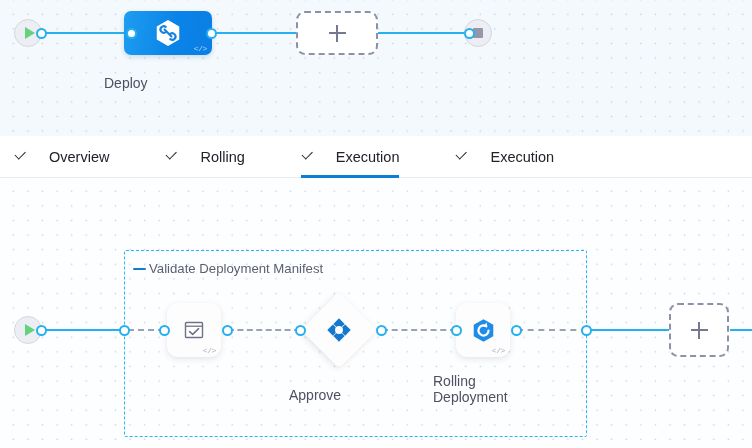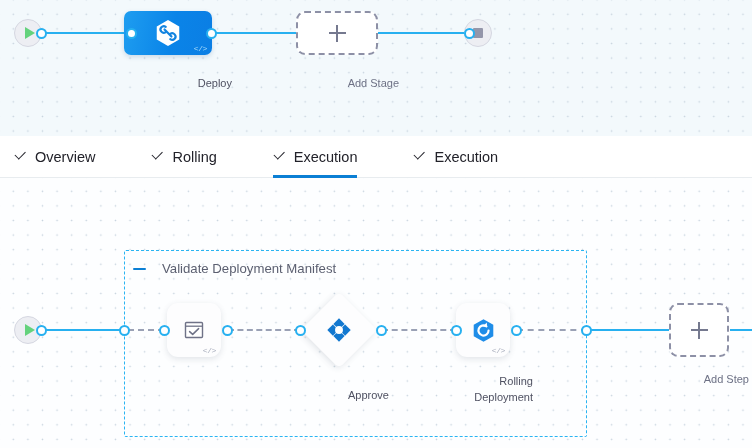--- a/index.html
+++ b/index.html
@@ -57,21 +57,21 @@
     border-bottom: 1px solid #e8ecef;
     display: flex;
     align-items: stretch;
     padding-left: 14px;
     box-sizing: border-box;
   }
   .tab {
     position: relative;
     display: flex;
     align-items: center;
-    gap: 8px;
+    gap: 22px;
     padding: 0 22px 0 0;
     margin-right: 34px;
     cursor: pointer;
     color: #22222a;
     font-size: 14.5px;
     white-space: nowrap;
   }
   .tab:last-child { margin-right: 0; }
   .tab .tick {
     display: inline-block;
@@ -145,22 +145,22 @@
     margin-left: 3px;
   }
   .stop-sq {
     width: 10px; height: 10px;
     background: #9496aa;
     border-radius: 1px;
   }
 
   .nodelabel {
     position: absolute;
-    text-align: right;
-    font-size: 11px;
+    text-align: left;
+    font-size: 14px;
     color: #4f5162;
     line-height: 16px;
     pointer-events: none;
   }
 
   .codebadge {
     position: absolute;
     right: 5px;
     bottom: 2px;
     font-size: 8px;
@@ -249,21 +249,21 @@
     border: 1.3px dashed #29b4f2;
     border-radius: 2px;
     box-sizing: border-box;
     background: transparent;
     z-index: 2;
   }
   .group-head {
     position: absolute;
     display: flex;
     align-items: center;
-    gap: 16px;
+    gap: 3px;
     z-index: 4;
     cursor: pointer;
   }
   .group-collapse {
     width: 13px;
     height: 2px;
     background: #0b7fd4;
     border-radius: 1px;
     flex: 0 0 auto;
   }
@@ -297,21 +297,20 @@
       </svg>
       <span class="codebadge">&lt;/&gt;</span>
     </div>
     <div class="dotnode" style="left:126px; top:27.5px;"></div>
     <div class="dotnode" style="left:206px; top:27.5px;"></div>
     <div class="nodelabel" style="left:104px; top:75px; width:128px;">Deploy</div>
 
     <div class="addnode" style="left:296px; top:11px; width:82px; height:44px;">
       <div class="plus"></div>
     </div>
-    <div class="nodelabel" style="left:275px; top:75px; width:124px; color:#6d7185;">Add Stage</div>
 
     <div class="endcap" style="left:464px; top:19px;">
       <div class="stop-sq"></div>
     </div>
     <div class="dotnode" style="left:464px; top:27.5px;"></div>
   </div>
 
   <div class="tabbar">
     <div class="tab">
       <span class="tick"></span>
@@ -391,16 +390,15 @@
     </div>
     <div class="dotnode" style="left:511px; top:146.5px;"></div>
     <div class="nodelabel" style="left:433px; top:211px; width:100px;">Deployment</div>
     <div class="nodelabel" style="left:433px; top:195px; width:100px;">Rolling</div>
 
     <div class="dotnode" style="left:581px; top:146.5px;"></div>
 
     <div class="addnode" style="left:669px; top:125px; width:60px; height:54px;">
       <div class="plus"></div>
     </div>
-    <div class="nodelabel" style="left:649px; top:193px; width:100px; color:#6d7185;">Add Step</div>
   </div>
 
 </div>
 
 </body></html>

